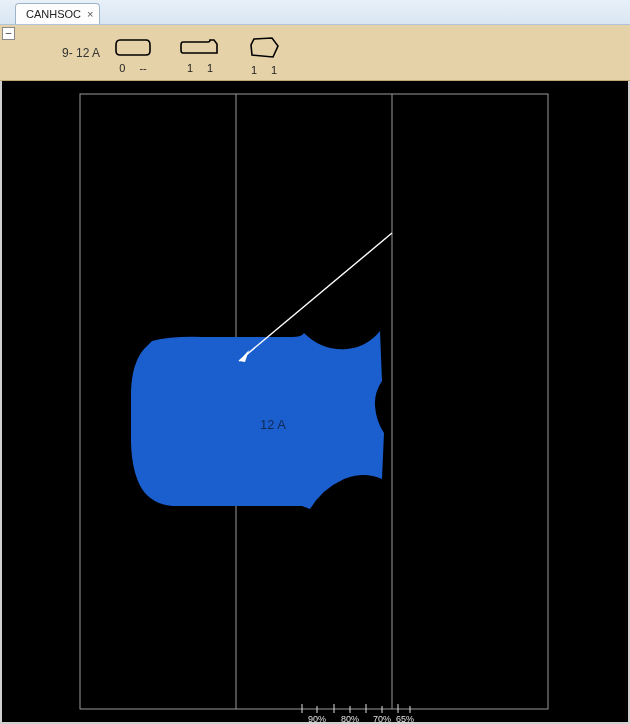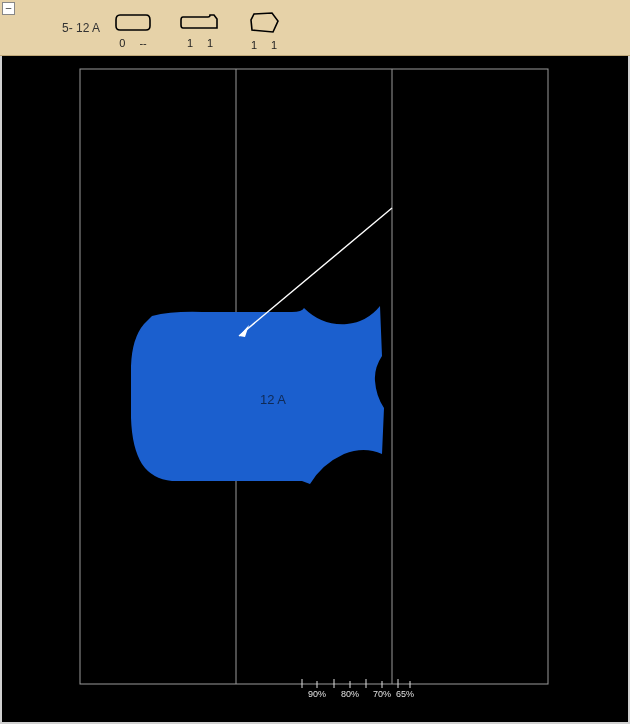--- a/index.html
+++ b/index.html
@@ -111,24 +111,30 @@
     position: absolute;
     left: 0;
     top: 0;
   }
 </style>
 </head>
 <body>
 
 <div class="window">
 
+  <div class="tab-bar">
+    <div class="tab">
+      <span>CANHSOC</span>
+      <span class="tab-close">×</span>
+    </div>
+  </div>
 
   <div class="toolbar">
     <div class="collapse-btn">–</div>
-    <div class="toolbar-label">5- 12  A</div>
+    <div class="toolbar-label">9- 12  A</div>
 
     <div class="shape-group">
 
       <div class="shape-item">
         <span class="shape-icon">
           <svg width="38" height="22" viewBox="0 0 38 22">
             <path d="M6 4 L32 4 Q36 4 36 9 L36 15 Q36 19 32 19 L6 19 Q2 19 2 15 L2 9 Q2 4 6 4 Z" fill="none" stroke="#000" stroke-width="1.6"></path>
           </svg>
         </span>
         <div class="shape-nums">

